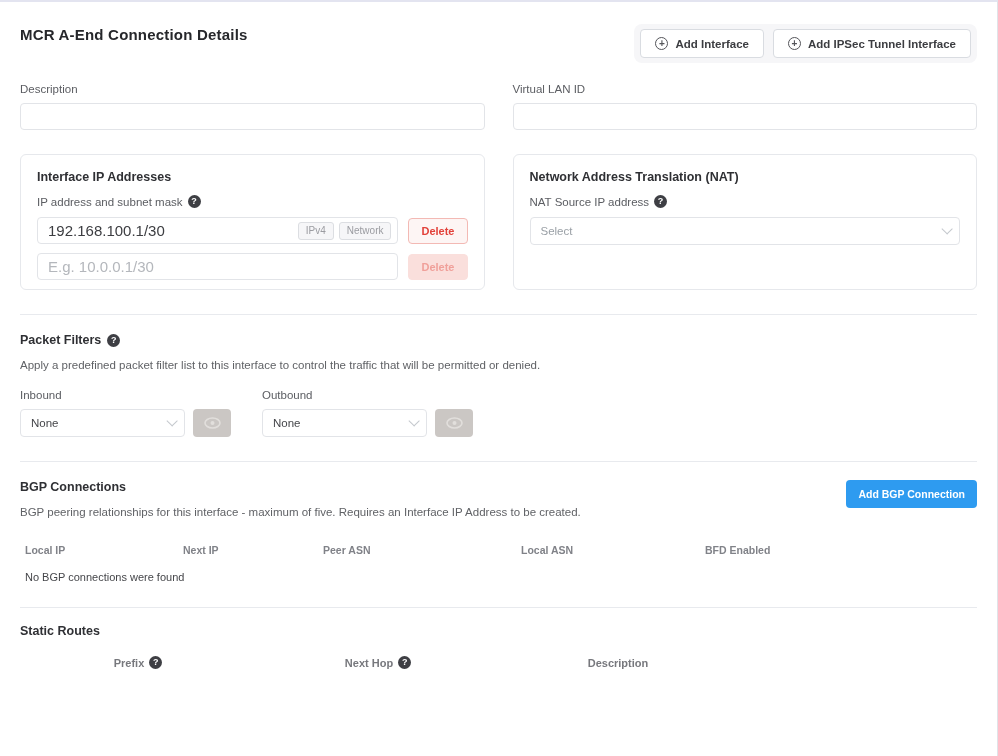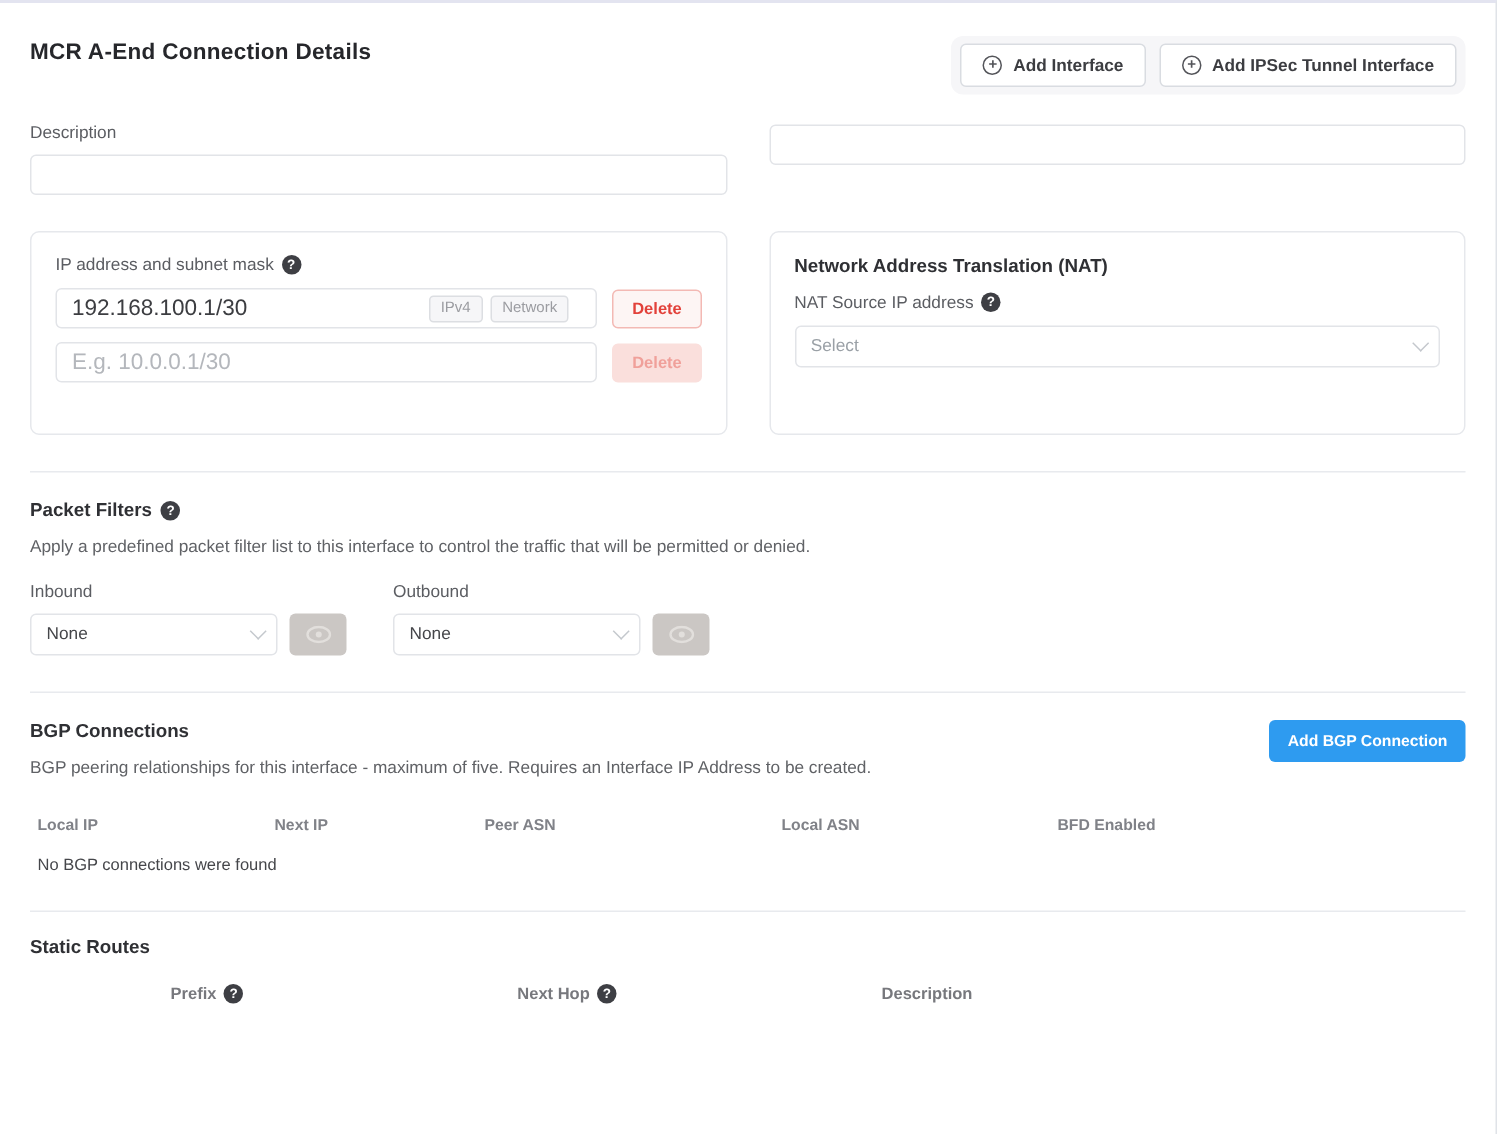--- a/index.html
+++ b/index.html
@@ -36,21 +36,21 @@
   }
   .two-col { display:flex; gap:28px; }
   .col { flex:1; min-width:0; }
   .fields-row { margin-top:20px; }
   
   .cards-row { margin-top:24px; }
   .card { border:1px solid #e6e8ec; border-radius:6px; padding:15px 16px; height:136px; }
   .card-title { font-size:12.5px; font-weight:700; color:#2f3034; margin-bottom:11px; }
   .ip-row { display:flex; align-items:center; gap:10px; margin-top:9px; }
   .input-wrap { position:relative; flex:1; min-width:0; }
-  .badges { position:absolute; right:19px; top:50%; transform:translateY(-50%); display:flex; gap:5px; }
+  .badges { position:absolute; right:7px; top:50%; transform:translateY(-50%); display:flex; gap:5px; }
   .badge {
     font-size:10px; color:#9b9ca1; background:#f6f6f8; border:1px solid #dcdee2;
     border-radius:3px; padding:2px 7px; line-height:12px;
   }
   .btn-delete {
     background:#fdf5f4; border:1px solid #f3b9b4; color:#e2413a; border-radius:4px;
     padding:6px 12px; font-size:11px; font-weight:700; cursor:pointer; font-family:"Liberation Sans", sans-serif;
   }
   .btn-delete.disabled { background:#fadfdc; border:1px solid #fadfdc; color:#f0a09a; cursor:default; }
   .select-box {
@@ -123,27 +123,29 @@
       </button>
     </div>
   </div>
 
   <div class="two-col fields-row">
     <div class="col">
       <div class="field-label">Description</div>
       <input class="text-input" type="text" value="" style="">
     </div>
     <div class="col">
+      <div class="field-label">Virtual LAN ID</div>
       <input class="text-input" type="text" value="" style="">
     </div>
   </div>
 
   <div class="two-col cards-row">
 
     <div class="col card">
+      <div class="card-title">Interface IP Addresses</div>
       <div class="field-label">
         <span>IP address and subnet mask</span>
         <span class="help-badge">?</span>
       </div>
       <div class="ip-row">
         <div class="input-wrap">
           <input class="text-input" type="text" style="padding-right: 120px;" value="192.168.100.1/30">
           <div class="badges">
             <span class="badge">IPv4</span>
             <span class="badge">Network</span>

